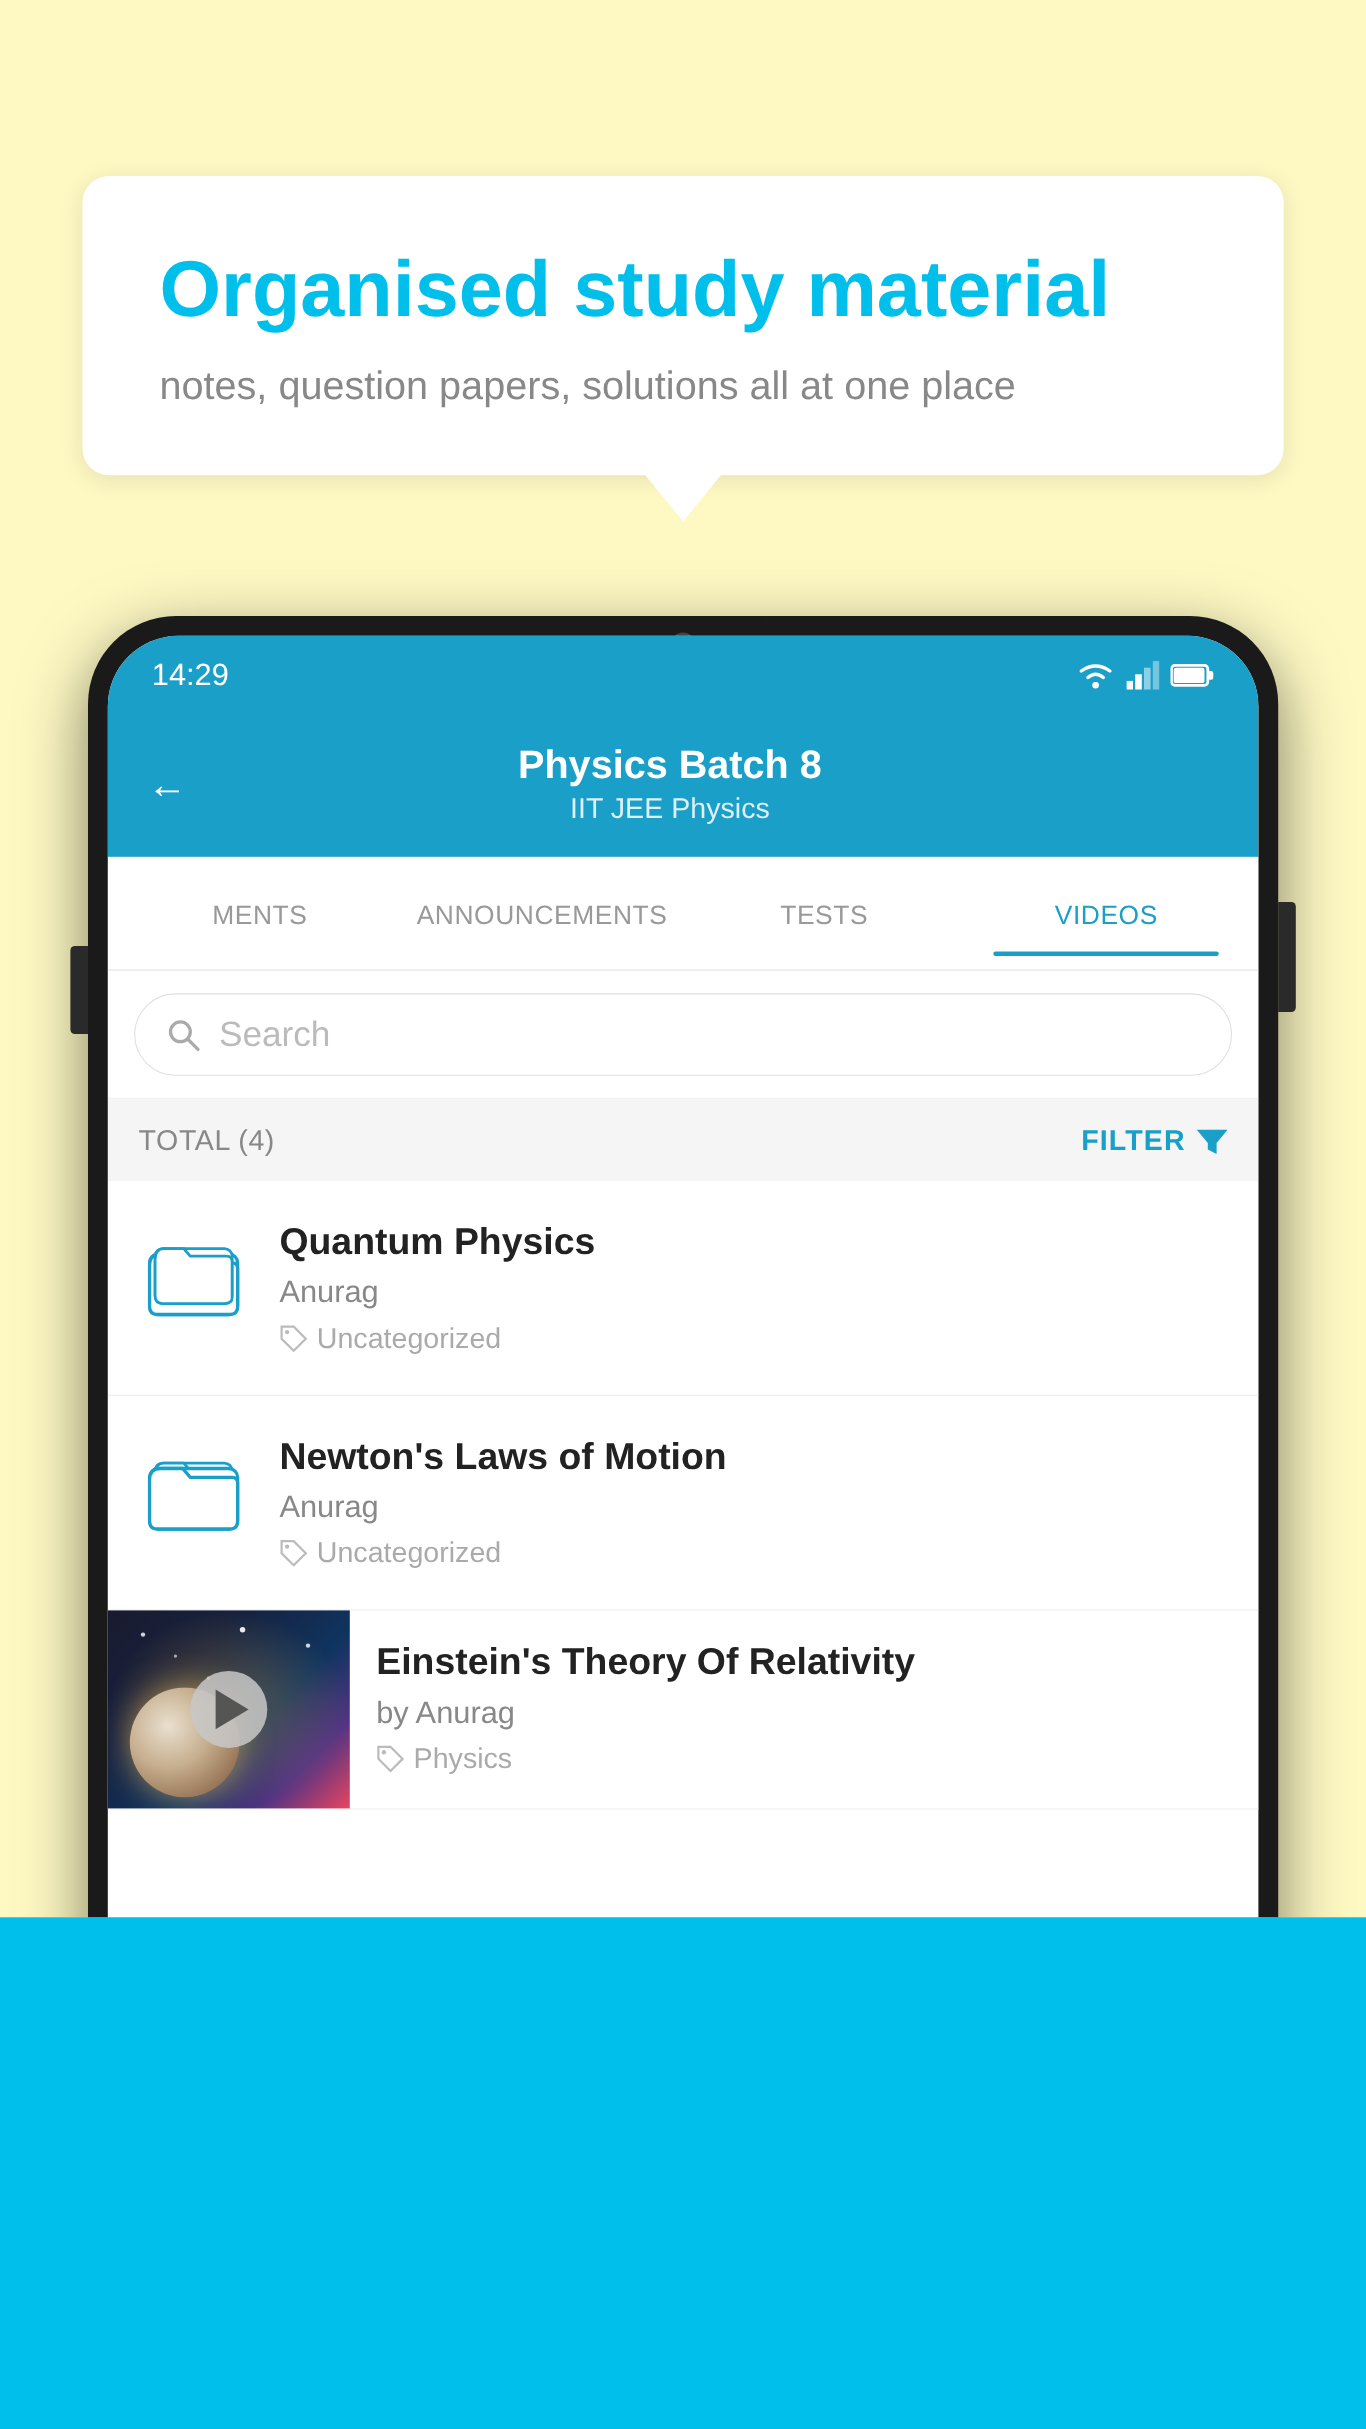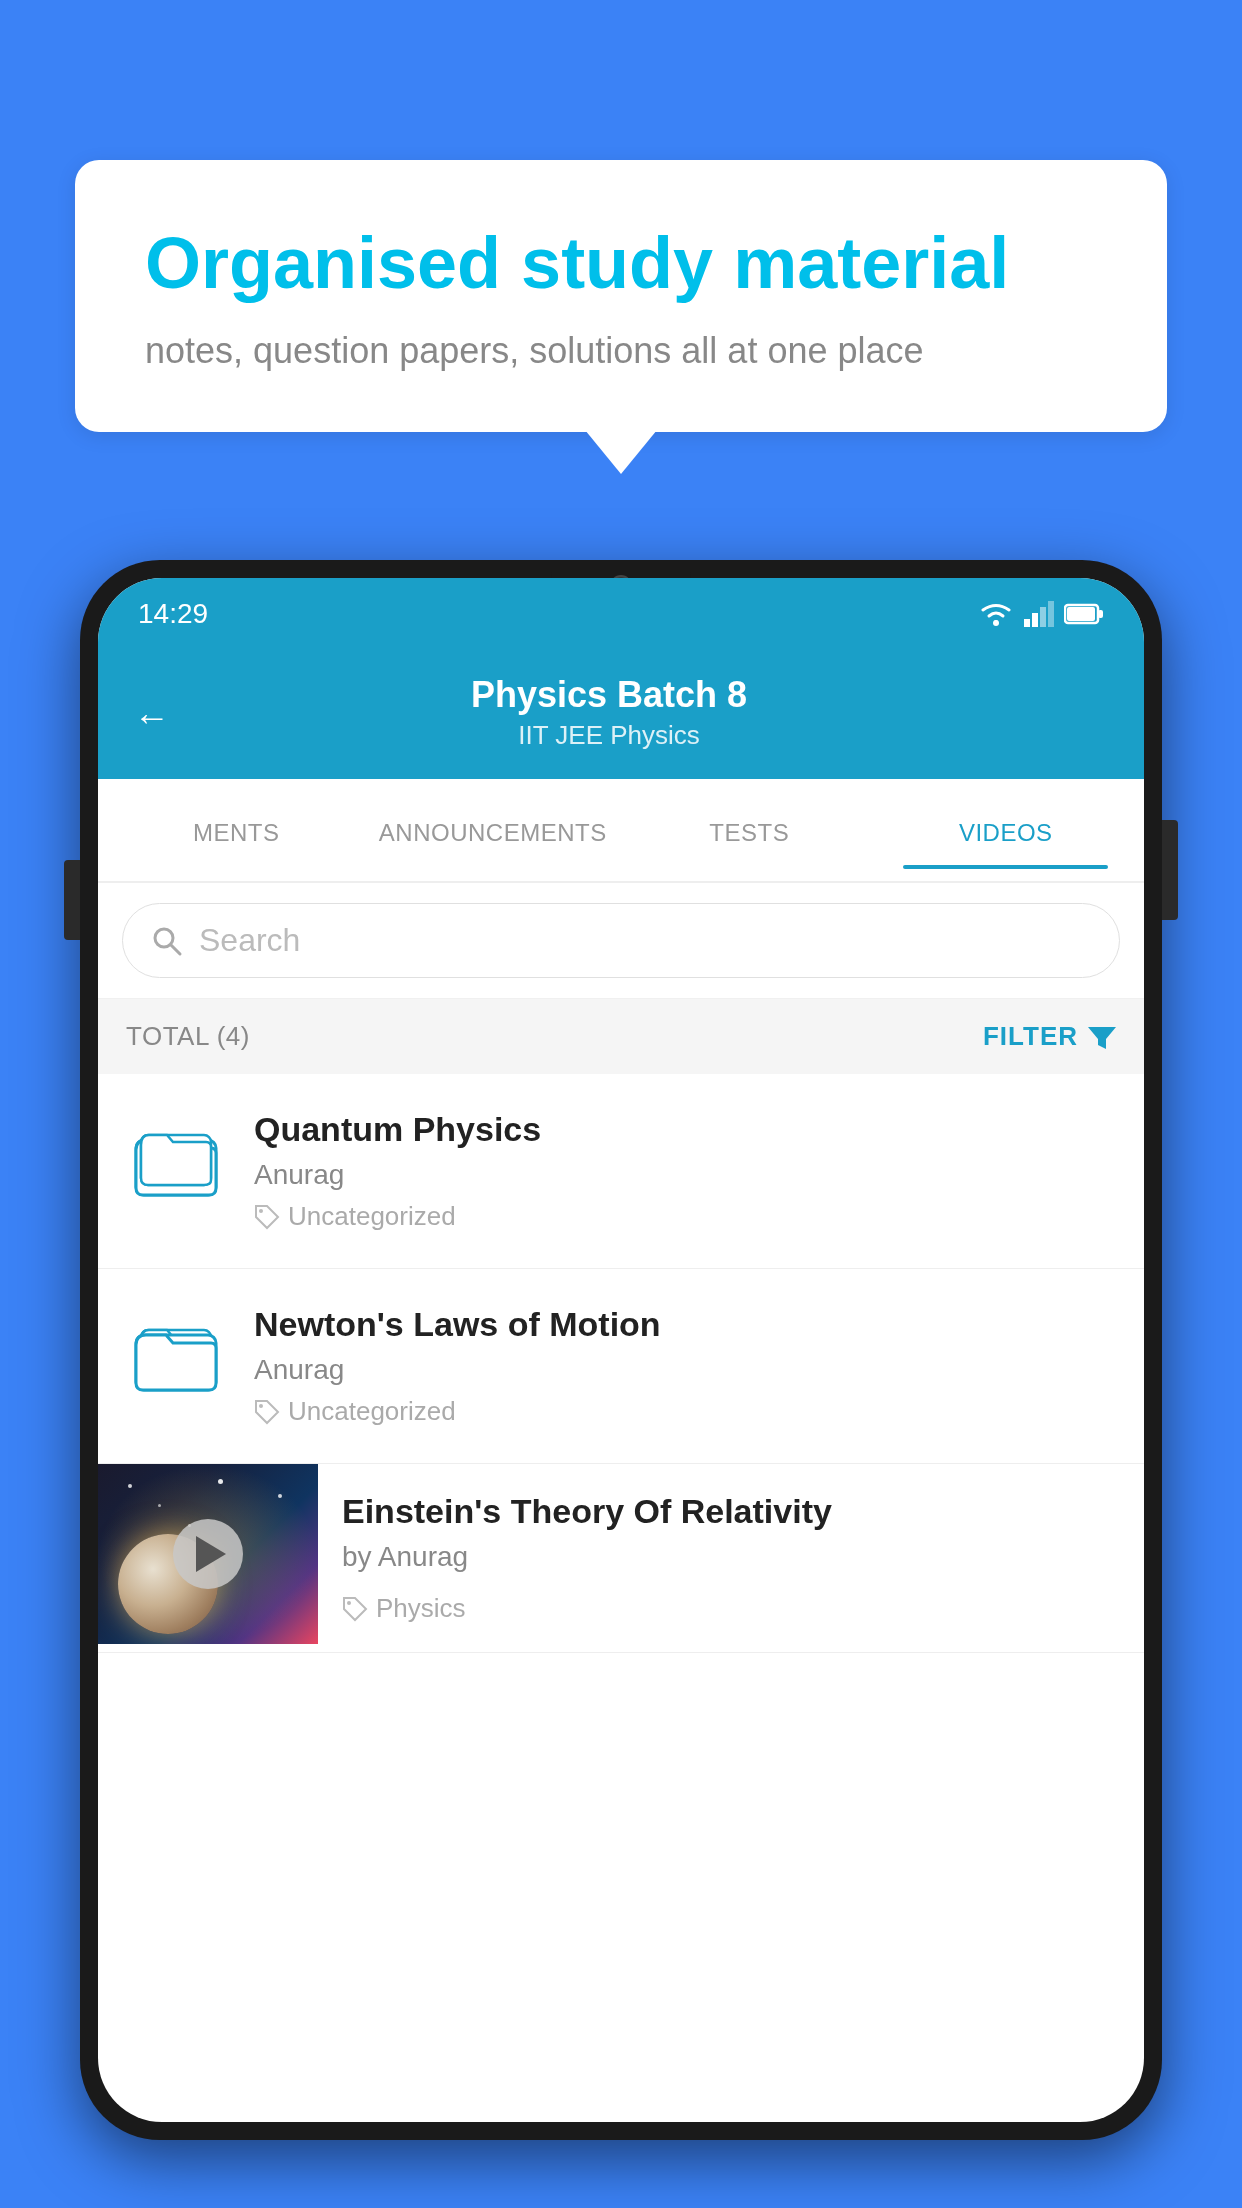--- a/index.html
+++ b/index.html
@@ -368,42 +368,42 @@
     .thumb-title {
       font-size: 34px;
       font-weight: 600;
       color: #222;
       margin-bottom: 10px;
     }
 
     .thumb-author {
       font-size: 28px;
       color: #888;
-      margin-bottom: 20px;
+      margin-bottom: 10px;
     }
 
     .thumb-tag {
       font-size: 26px;
       color: #aaa;
       display: flex;
       align-items: center;
       gap: 8px;
     }
 
     
     .star {
       position: absolute;
       background: white;
       border-radius: 50%;
     }
   </style>
 </head>
 <body>
 
-<div style="width:1242px; height:2208px; background:#3b82f6; position:relative; overflow:hidden;">
+<div style="width:1242px; height:1743px; background:#fef9c3; position:relative; overflow:hidden;">
 
   <div class="speech-bubble-container">
     <div class="speech-bubble">
       <h1>Organised study material</h1>
       <p>notes, question papers, solutions all at one place</p>
     </div>
   </div>
 
   <div class="phone-wrapper">
     <div class="phone-outer">

